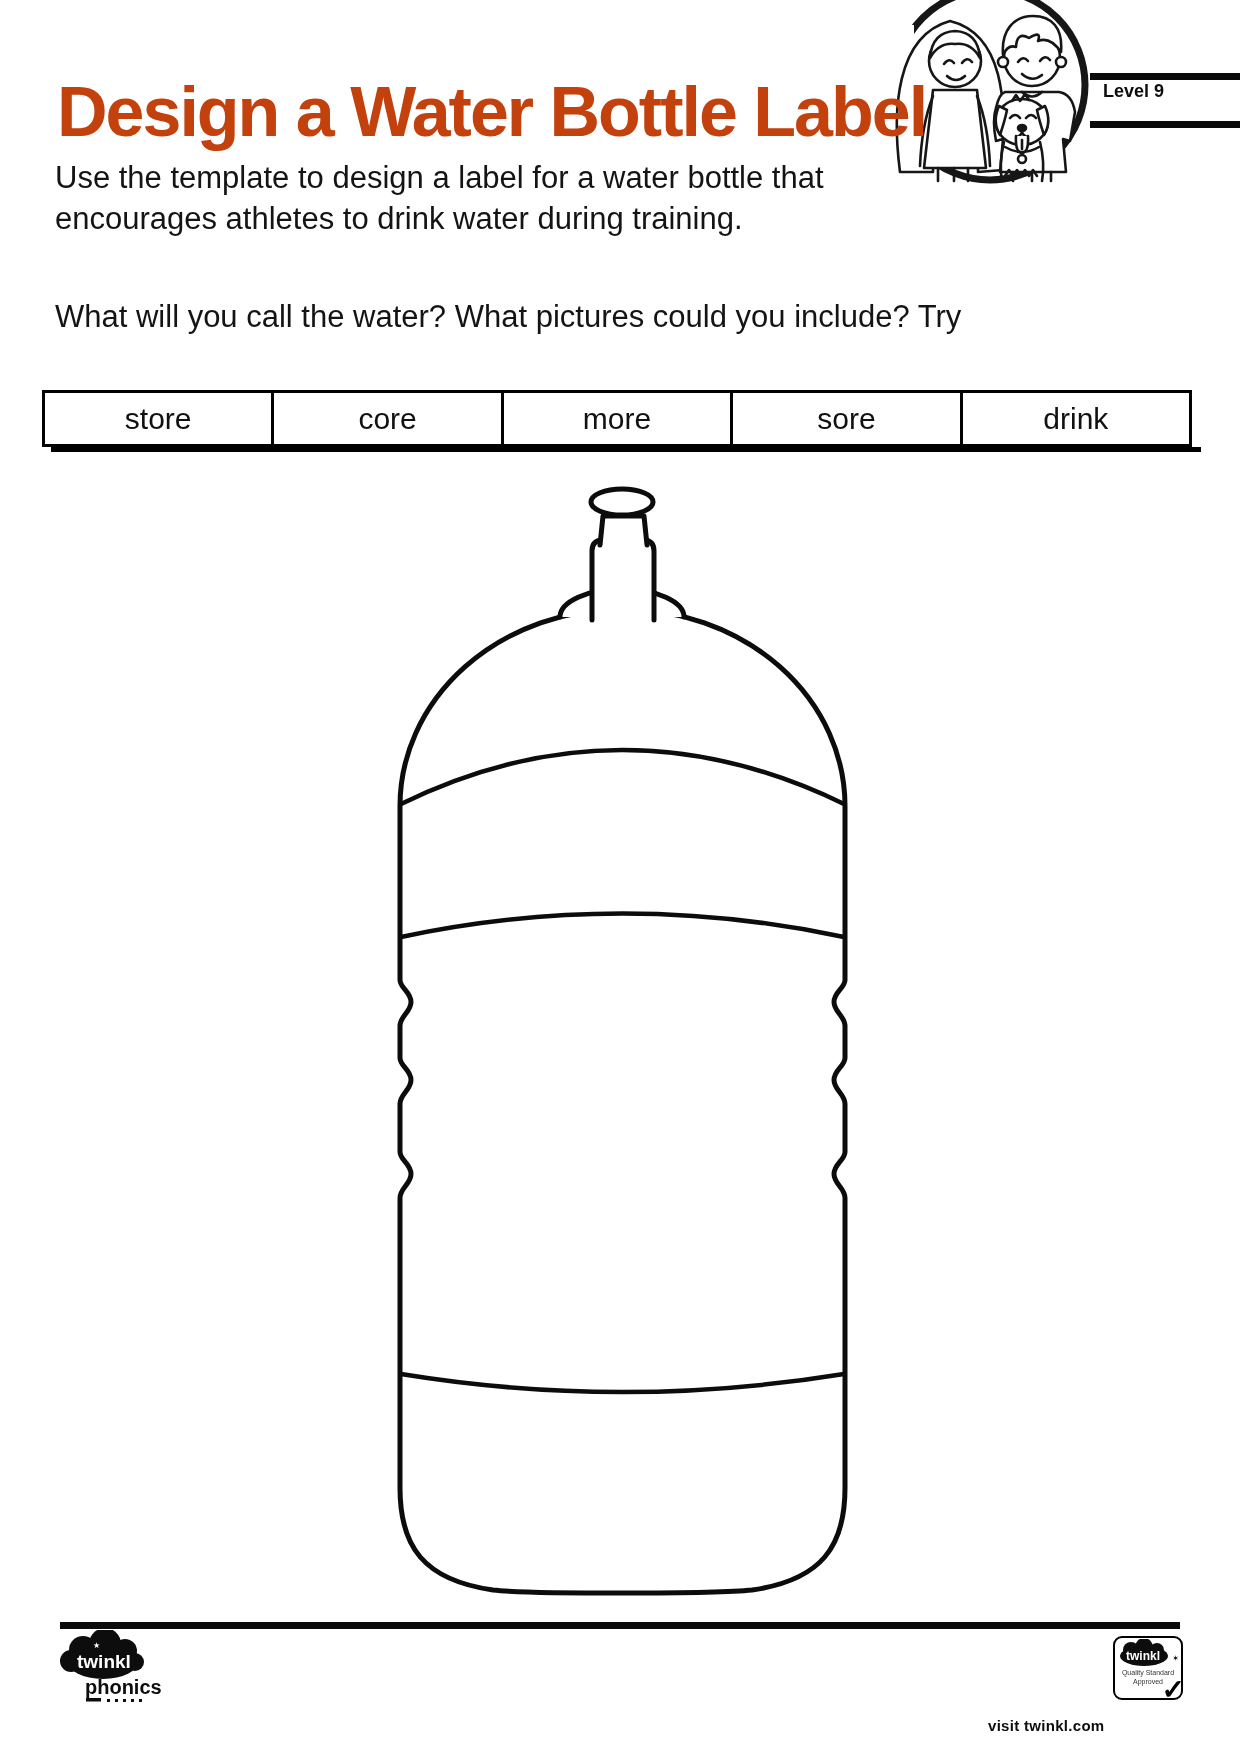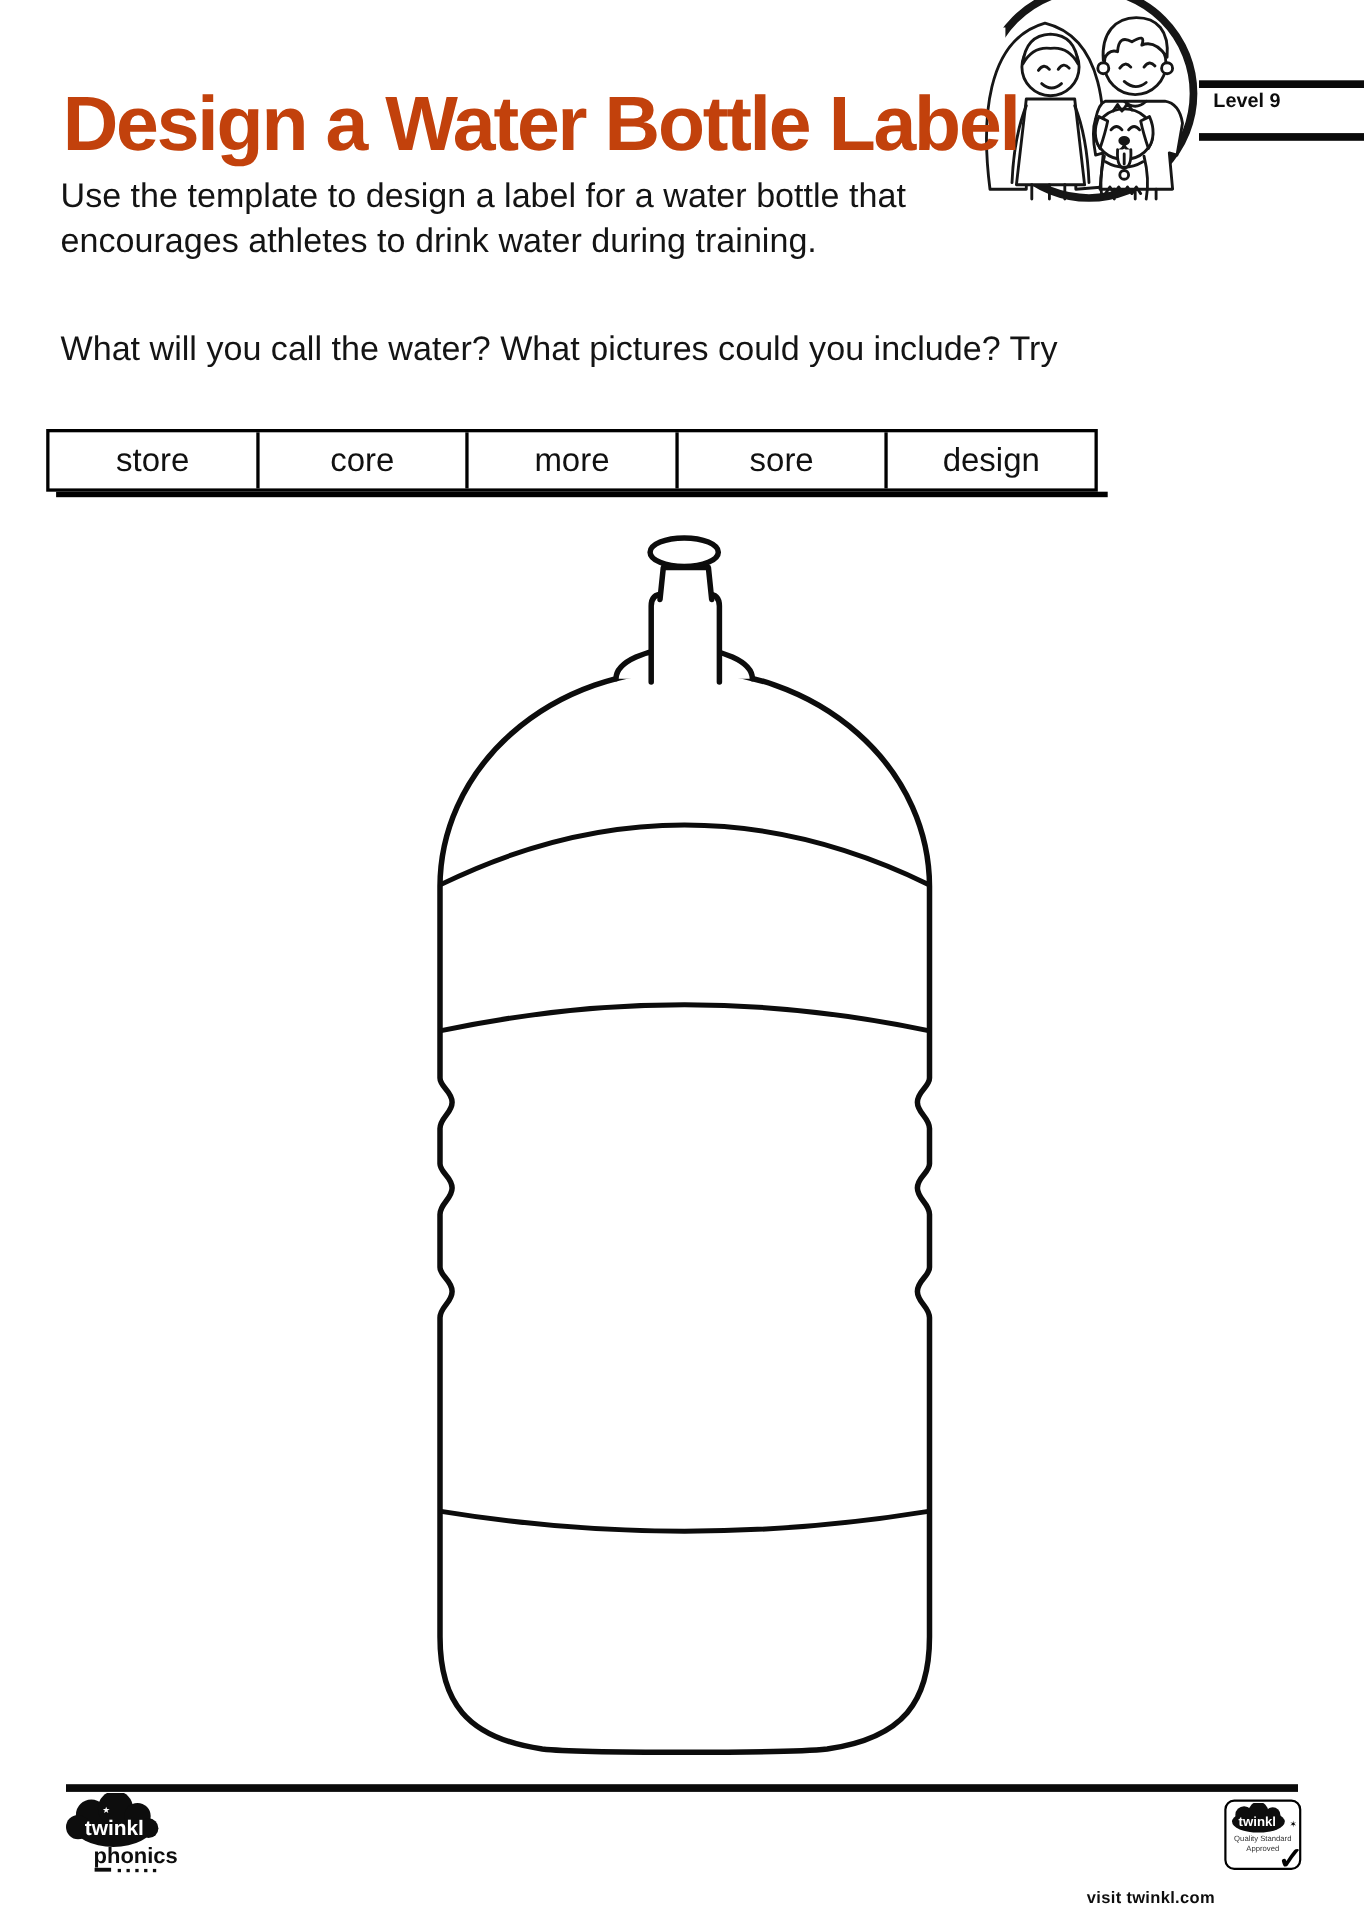--- a/index.html
+++ b/index.html
@@ -21,21 +21,21 @@
   .level-text{left:1103px;top:81px;font-size:18px;font-weight:bold;z-index:6;}
 
   
   .ins{left:55px;font-size:31px;line-height:1;z-index:5;color:#141414;white-space:nowrap;}
   .ins.l1{top:150px;margin-top:12px;}
   .ins.l2{top:203px;}
   .ins.l3{top:255px;margin-top:46px;}
   .ins.l4{top:317px;}
 
   
-  .bank{left:42px;top:390px;width:956px;height:57px;display:flex;z-index:5;
+  .bank{left:42px;top:390px;width:1150px;height:57px;display:flex;z-index:5;
         border:3px solid #000;box-sizing:border-box;background:#fff;}
   .bank::after{content:'';position:absolute;left:6px;right:-12px;bottom:-8px;height:5px;background:#000;}
   .cell{flex:1;border-right:3px solid #000;display:flex;align-items:center;justify-content:center;
         font-size:30px;color:#111;}
   .cell:last-child{border-right:none;}
 
   
   .bottle-svg{left:0;top:0;width:1240px;height:1754px;z-index:1;}
 
   
@@ -149,21 +149,21 @@
 
   <div class="abs ins l1">Use the template to design a label for a water bottle that</div>
   <div class="abs ins l2">encourages athletes to drink water during training.</div>
   <div class="abs ins l3">What will you call the water? What pictures could you include? Try</div>
 
   <div class="abs bank">
     <div class="cell">store</div>
     <div class="cell">core</div>
     <div class="cell">more</div>
     <div class="cell">sore</div>
-    <div class="cell">design</div>
+    <div class="cell">drink</div>
   </div>
 
   <div class="abs foot-line"></div>
 
   <svg class="abs logo-svg" viewBox="0 0 115 80">
     <g fill="#0d0d0d" stroke="none">
       <ellipse cx="48" cy="30" rx="36" ry="19"></ellipse>
       <circle cx="28" cy="20" r="14"></circle>
       <circle cx="50" cy="14" r="16"></circle>
       <circle cx="70" cy="21" r="12"></circle>

